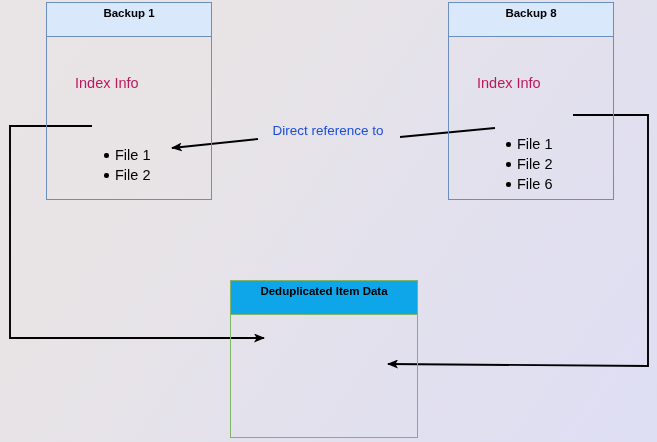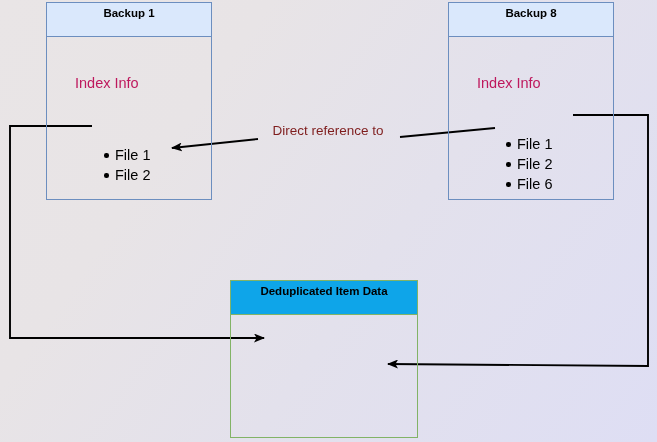--- a/index.html
+++ b/index.html
@@ -87,21 +87,21 @@
     height: 4.5px;
     border-radius: 50%;
     background: #000000;
   }
 
   .edge-label {
     position: absolute;
     text-align: center;
     font-size: 13.5px;
     line-height: 17px;
-    color: #7f1d1d;
+    color: #1d4ed8;
     white-space: nowrap;
   }
 </style>
 </head>
 <body>
 
 <div id="canvas">
 
   <svg class="wires" viewBox="0 0 657 442" xmlns="http://www.w3.org/2000/svg">
     <defs>

